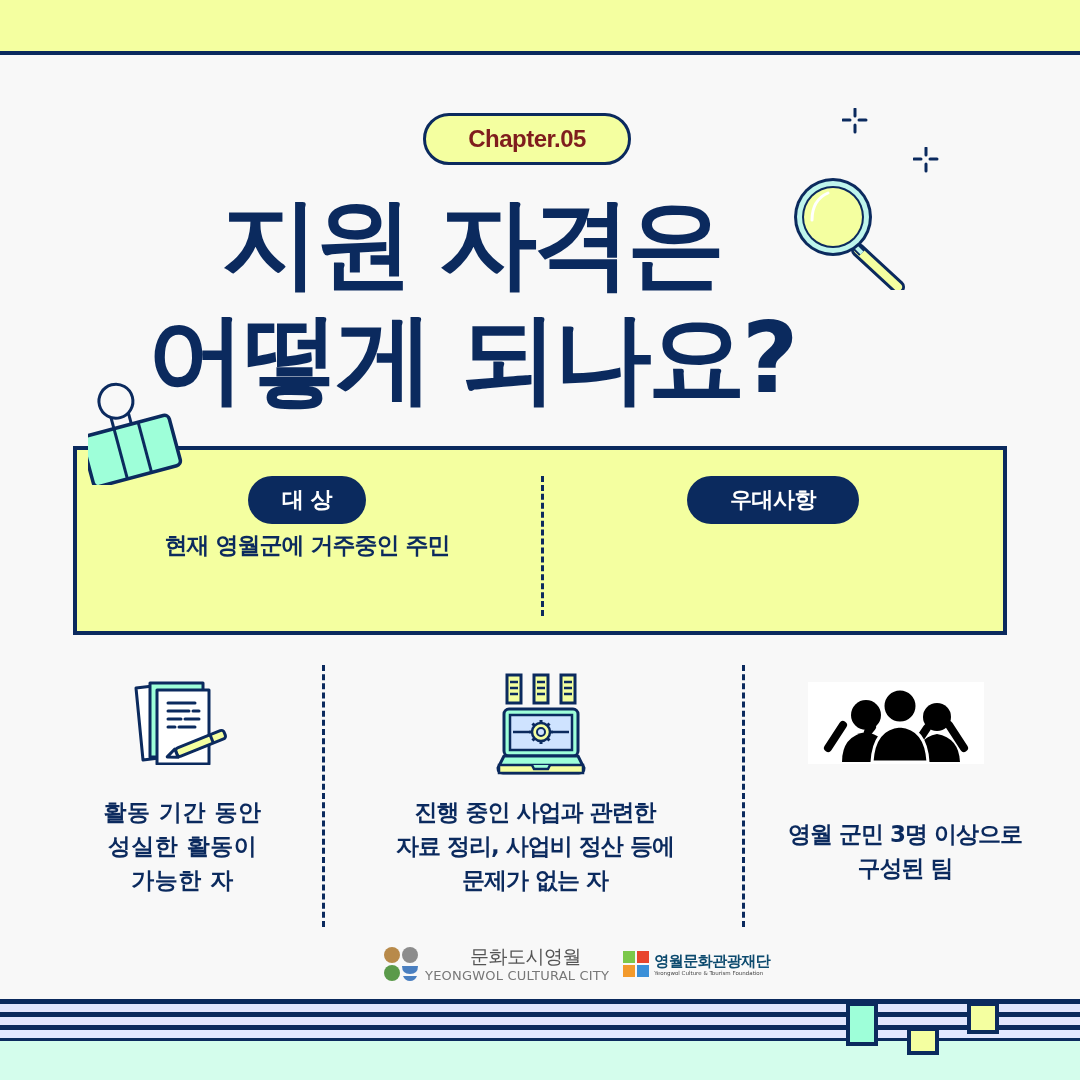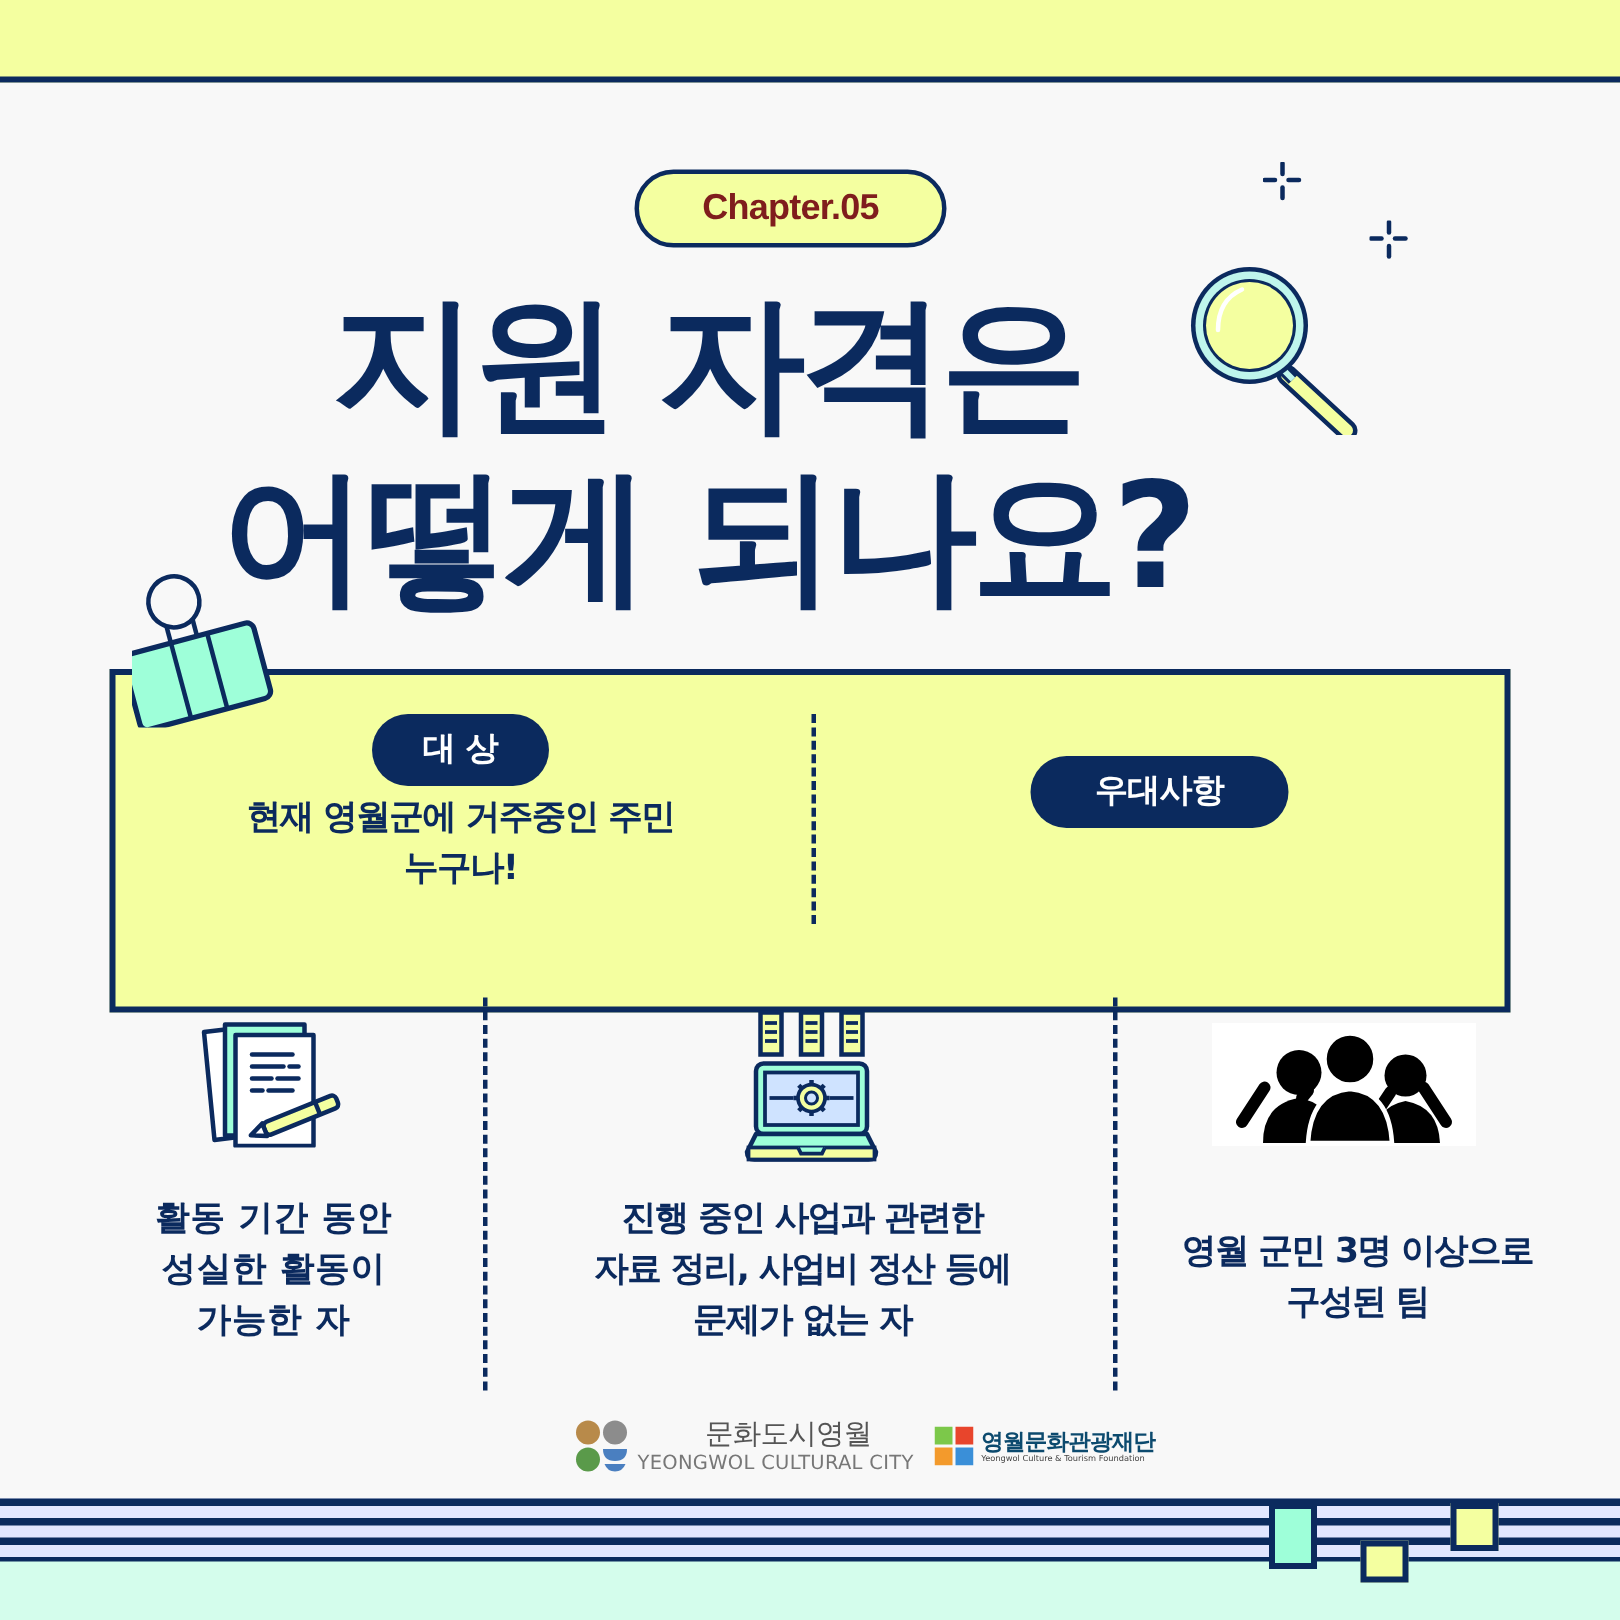--- a/index.html
+++ b/index.html
@@ -25,35 +25,35 @@
     position: absolute; left: 0; top: 186px; width: 942px;
     text-align: center; font-weight: bold; font-size: 98px; line-height: 115px;
     color: #0b2a5e; letter-spacing: -4px;
   }
   .headline .line { display: block; }
   .sparkle { position: absolute; }
   .magnifier { position: absolute; left: 790px; top: 165px; }
   .clip { position: absolute; left: 88px; top: 375px; }
 
   .info-box {
-    position: absolute; left: 73px; top: 446px; width: 934px; height: 229px;
+    position: absolute; left: 73px; top: 446px; width: 934px; height: 189px;
     background: #f4ffa0; border: 4px solid #0b2a5e;
   }
   .info-col {
     position: absolute; top: 26px; width: 460px; text-align: center;
   }
   .info-col.left { left: 0; }
   .info-col.right { left: 466px; }
   .info-pill {
     display: inline-block; background: #0b2a5e; color: #ffffff;
     font-weight: bold; font-size: 22px; height: 48px; line-height: 48px;
     border-radius: 24px; padding: 0 36px; letter-spacing: -0.5px;
   }
   .info-col.left .info-pill { width: 118px; padding: 0; }
-  .info-col.right .info-pill { width: 172px; padding: 0; margin-top: 28px; }
+  .info-col.right .info-pill { width: 172px; padding: 0; }
   .info-text {
     margin-top: 4px; font-weight: bold; font-size: 23px; line-height: 34px;
     color: #0b2a5e; letter-spacing: -1px;
   }
   .info-divider {
     position: absolute; left: 464px; top: 26px; height: 140px; width: 0;
     border-left: 3px dashed #0b2a5e;
   }
 
   .col-divider {
@@ -131,21 +131,20 @@
   <circle cx="43" cy="52" r="31" fill="#0b2a5e"></circle>
   <circle cx="43" cy="52" r="29" fill="#f4ffa0"></circle>
   <path d="M22 55 Q22 35 38 28" stroke="#ffffff" stroke-width="3" fill="none" stroke-linecap="round"></path>
 </svg>
 
 <div class="info-box">
   <div class="info-col left">
     <div class="info-pill">대 상</div>
     <div class="info-text">
       <div>현재 영월군에 거주중인 주민</div>
-      <div>누구나!</div>
     </div>
   </div>
   <div class="info-divider"></div>
   <div class="info-col right">
     <div class="info-pill">우대사항</div>
   </div>
 </div>
 
 <svg class="clip" width="100" height="110" viewBox="0 0 100 110">
   <g transform="rotate(-15 50 70)">

